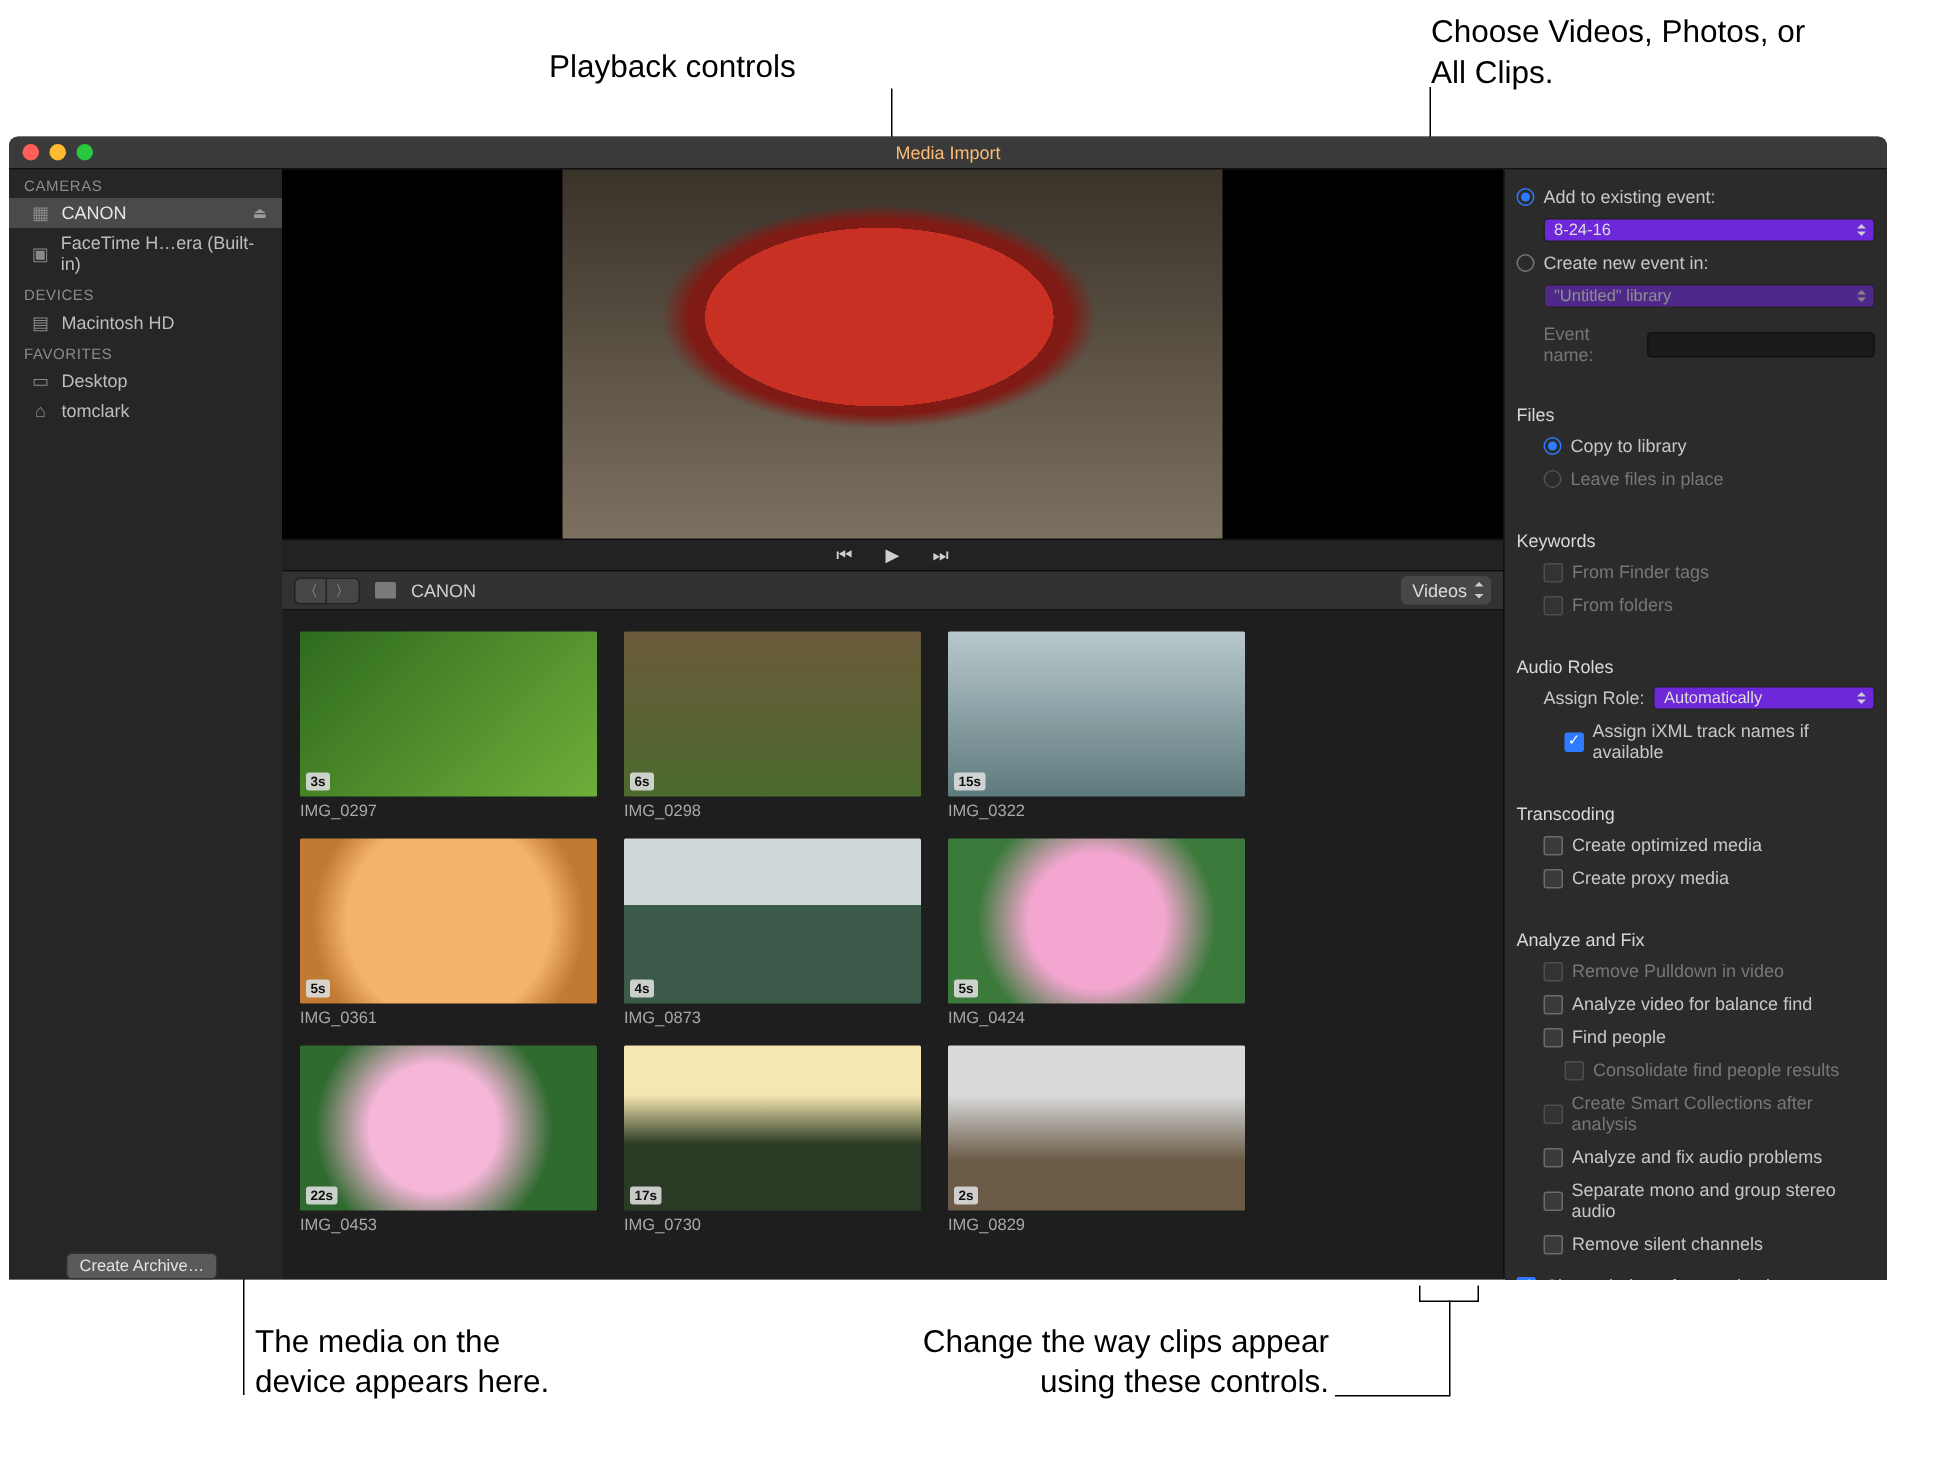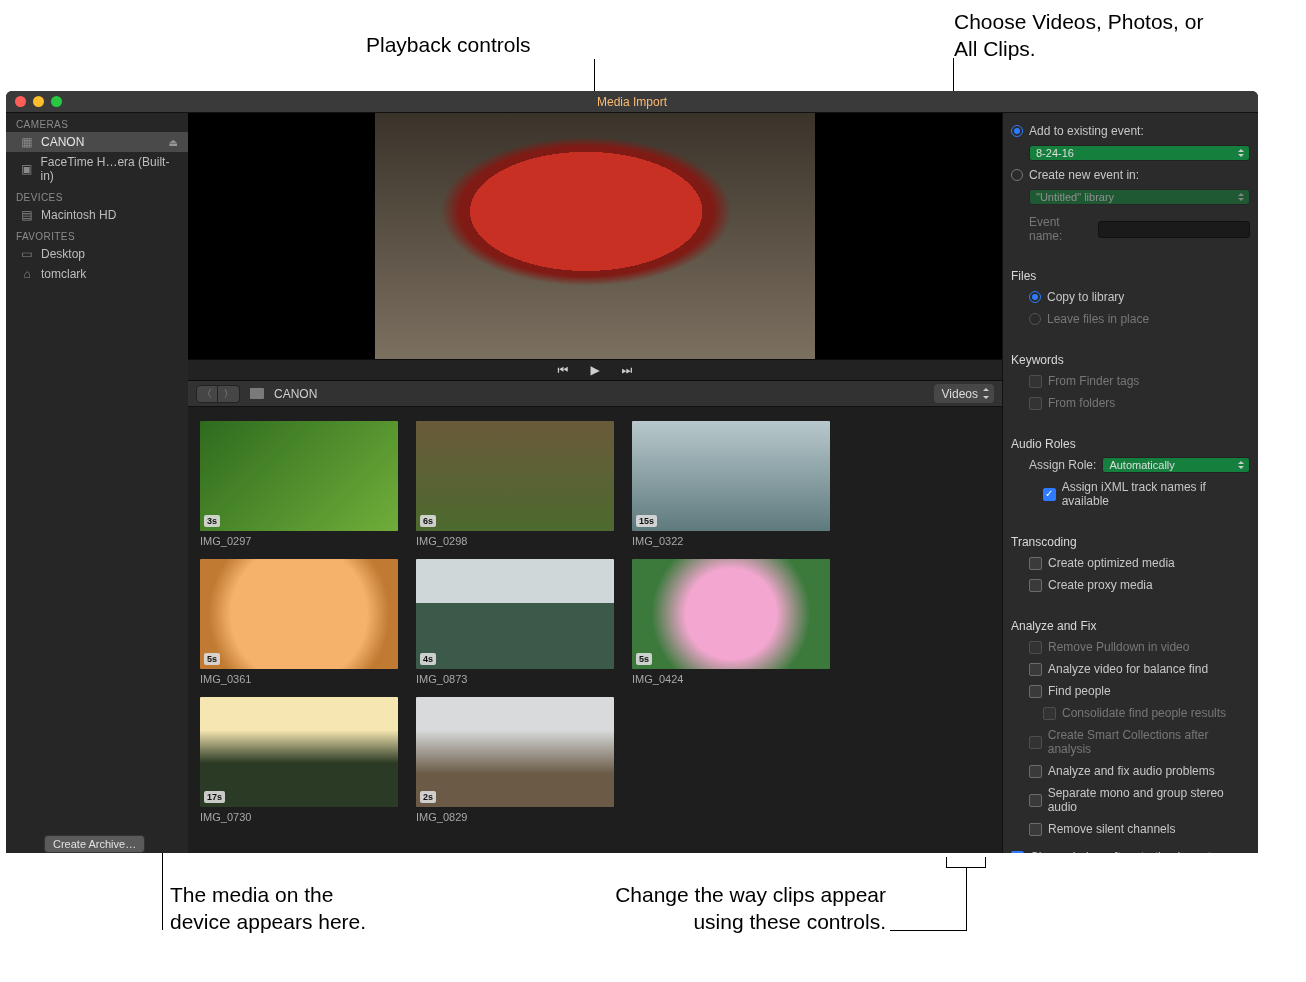--- a/index.html
+++ b/index.html
@@ -56,21 +56,21 @@
 .rp-section-title { color:#d8d8d8; font-size:12px; margin-top:6px; }
 .rp-divider { height:1px; background:#1a1a1a; margin:4px -8px; }
 .radio-row,.check-row { display:flex; align-items:center; gap:6px; padding:1px 0; }
 .radio { width:12px;height:12px;border-radius:50%;border:1px solid #777;display:inline-flex;align-items:center;justify-content:center;}
 .radio.on{border-color:#2e7bff;} .radio.on::after{content:"";width:6px;height:6px;border-radius:50%;background:#2e7bff;}
 .check { width:13px;height:13px;border:1px solid #6b6b6b;border-radius:2px;display:inline-flex;align-items:center;justify-content:center;background:#3a3a3a;}
 .check.on{background:#2e7bff;border-color:#2e7bff;color:#fff;font-size:10px;line-height:1;}
 .check.on::after{content:"✓";}
 .check.dis{opacity:.55;}
 .label.dis{color:#777;}
-.select { background:#15803d; color:#ddd; border:1px solid #222; border-radius:3px; padding:1px 16px 1px 6px; font-size:11px; position:relative; cursor:pointer; min-width:0; }
+.select { background:#6d28d9; color:#ddd; border:1px solid #222; border-radius:3px; padding:1px 16px 1px 6px; font-size:11px; position:relative; cursor:pointer; min-width:0; }
 .select.wide{width:100%;}
 .select::after{content:"";position:absolute;right:5px;top:3px;width:0;height:0;border-left:3px solid transparent;border-right:3px solid transparent;border-bottom:3px solid #ccc;}
 .select::before{content:"";position:absolute;right:5px;bottom:3px;width:0;height:0;border-left:3px solid transparent;border-right:3px solid transparent;border-top:3px solid #ccc;}
 .text-input { background:#1a1a1a; border:1px solid #111; border-radius:3px; height:17px; flex:1; color:#ddd; padding:0 4px; font-size:11px; }
 .row-inline { display:flex; align-items:center; gap:6px; }
 .indent { padding-left:18px; }
 .indent2 { padding-left:32px; }
 
 
 .th1{background:linear-gradient(135deg,#2f6b1e,#6fae3a);} 
@@ -192,20 +192,26 @@
             </div>
             <div class="clip-label">IMG_0873</div>
           </div>
           <div class="clip">
             <div class="thumb th6">
               <span class="dur-badge">5s</span>
             </div>
             <div class="clip-label">IMG_0424</div>
           </div>
           <div class="clip">
+            <div class="thumb th7">
+              <span class="dur-badge">22s</span>
+            </div>
+            <div class="clip-label">IMG_0453</div>
+          </div>
+          <div class="clip">
             <div class="thumb th8">
               <span class="dur-badge">17s</span>
             </div>
             <div class="clip-label">IMG_0730</div>
           </div>
           <div class="clip">
             <div class="thumb th9">
               <span class="dur-badge">2s</span>
             </div>
             <div class="clip-label">IMG_0829</div>

